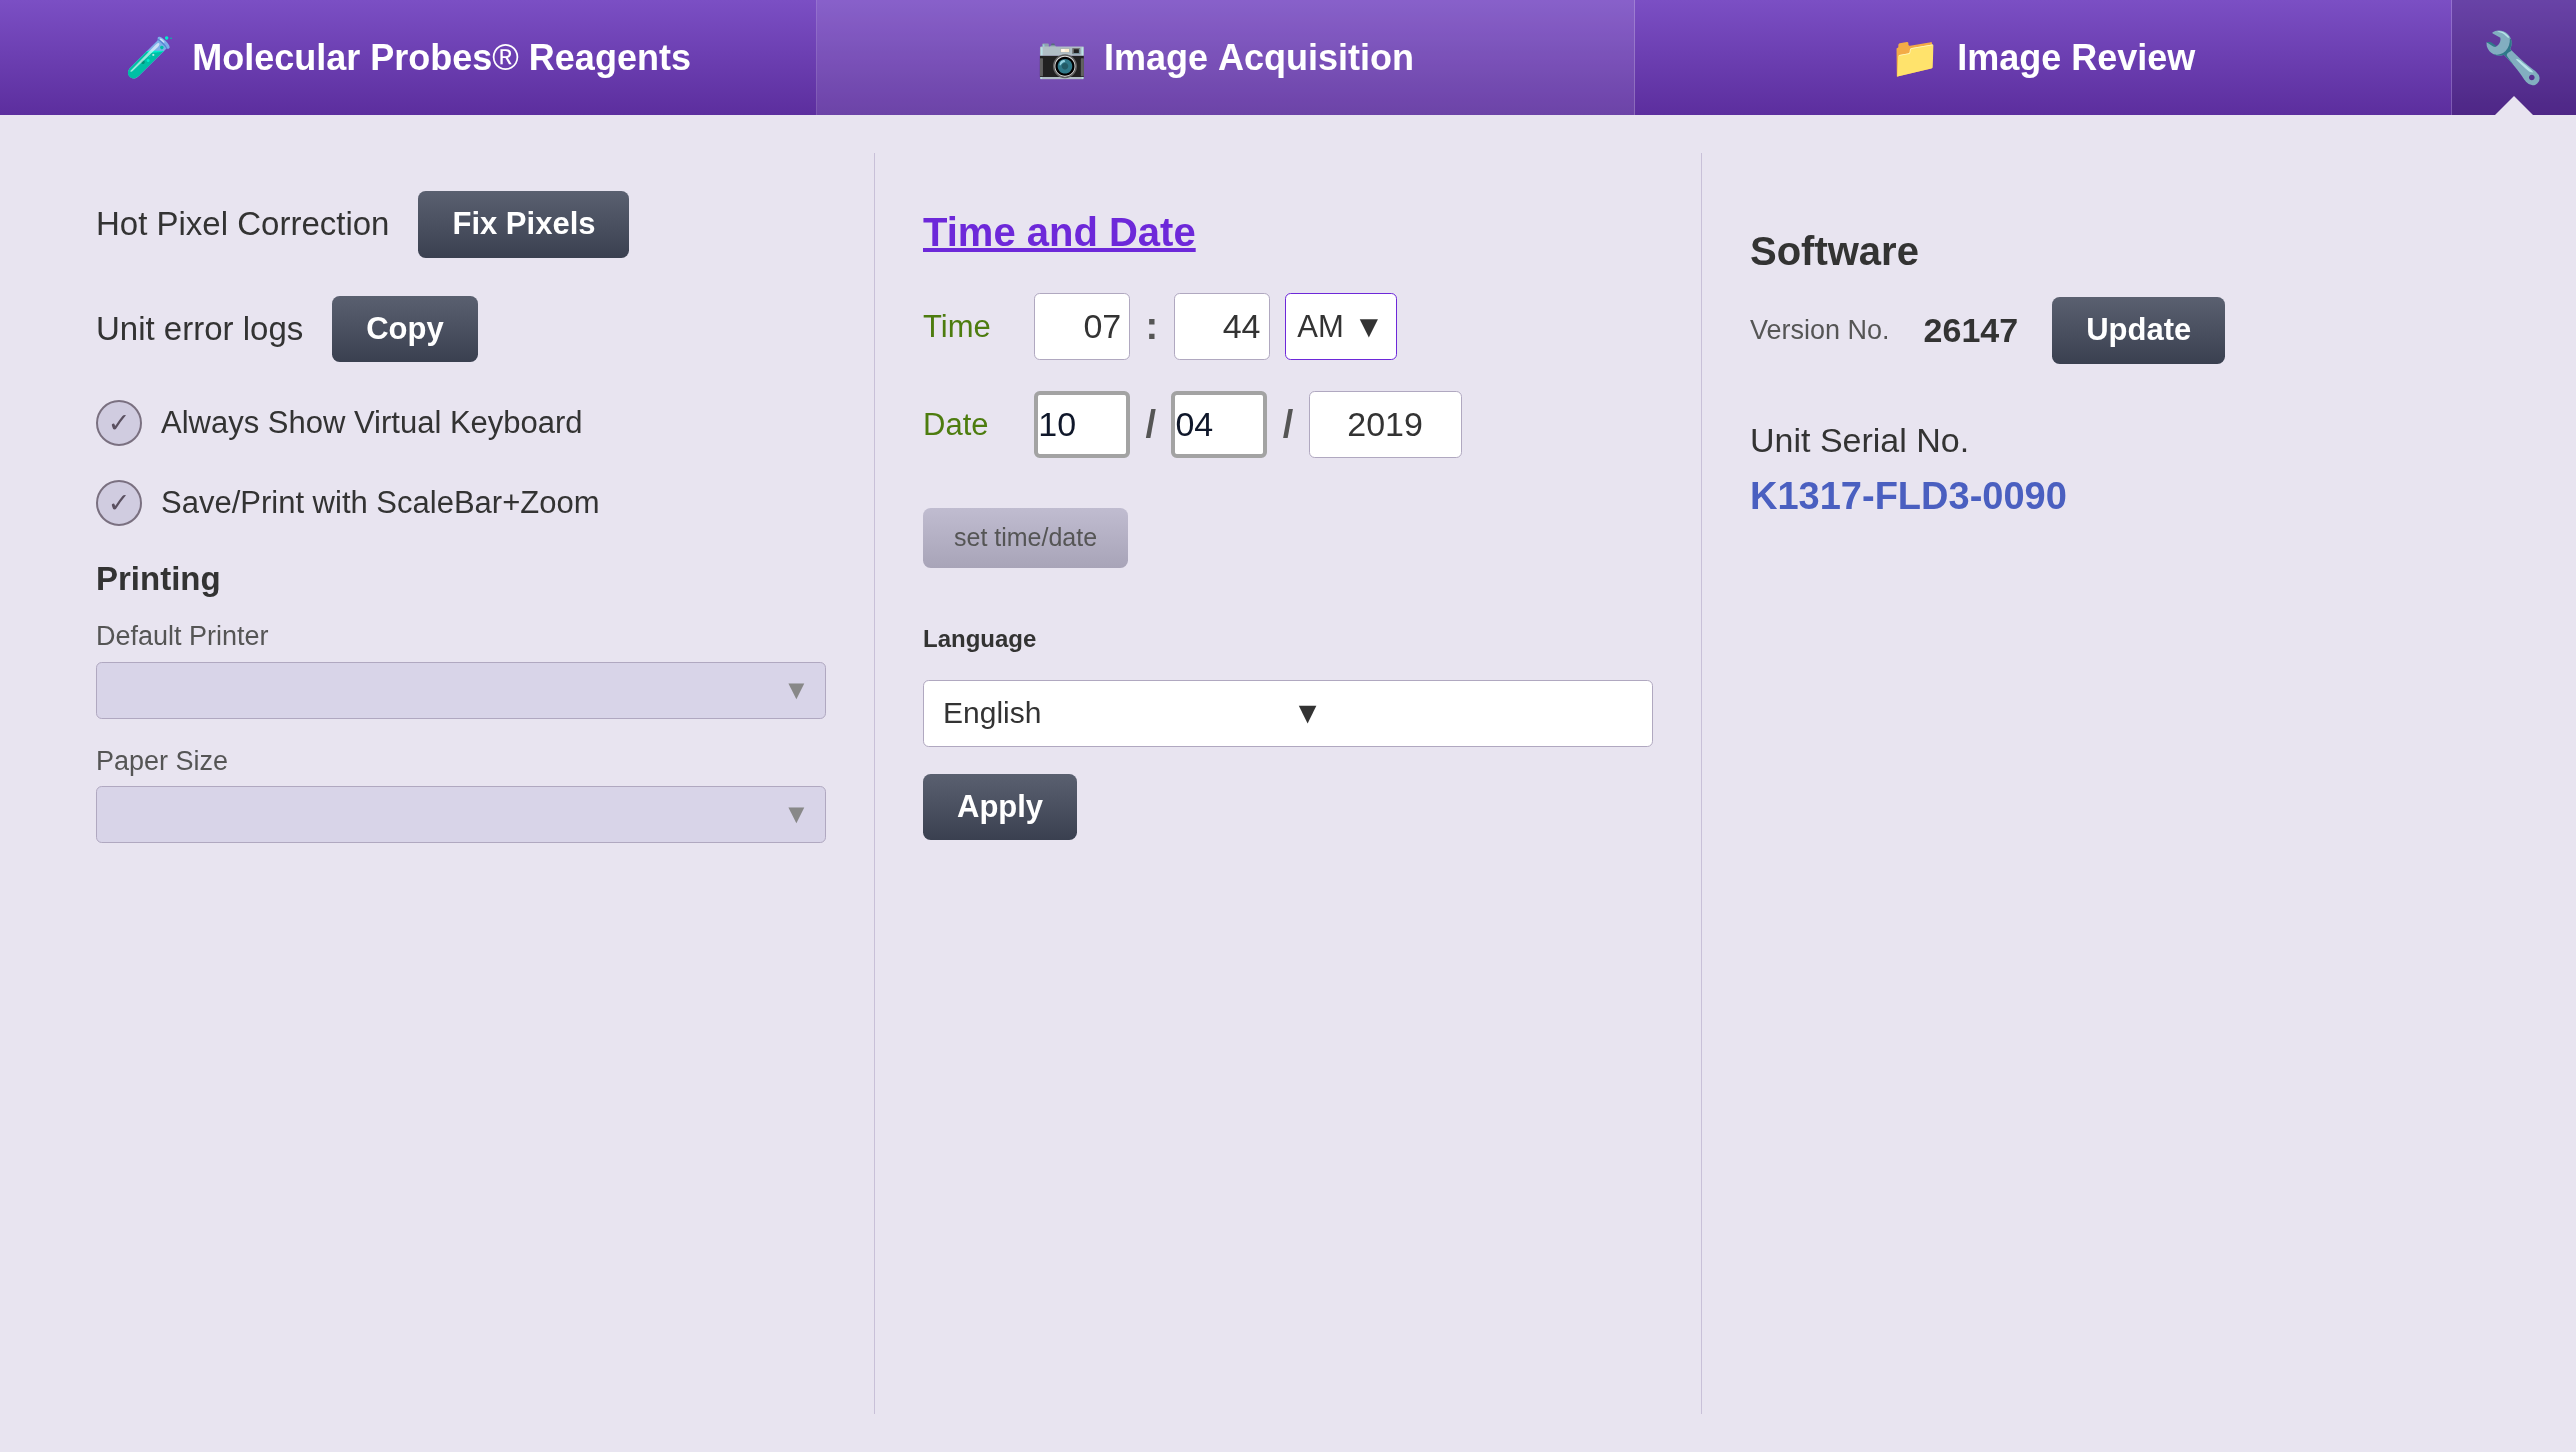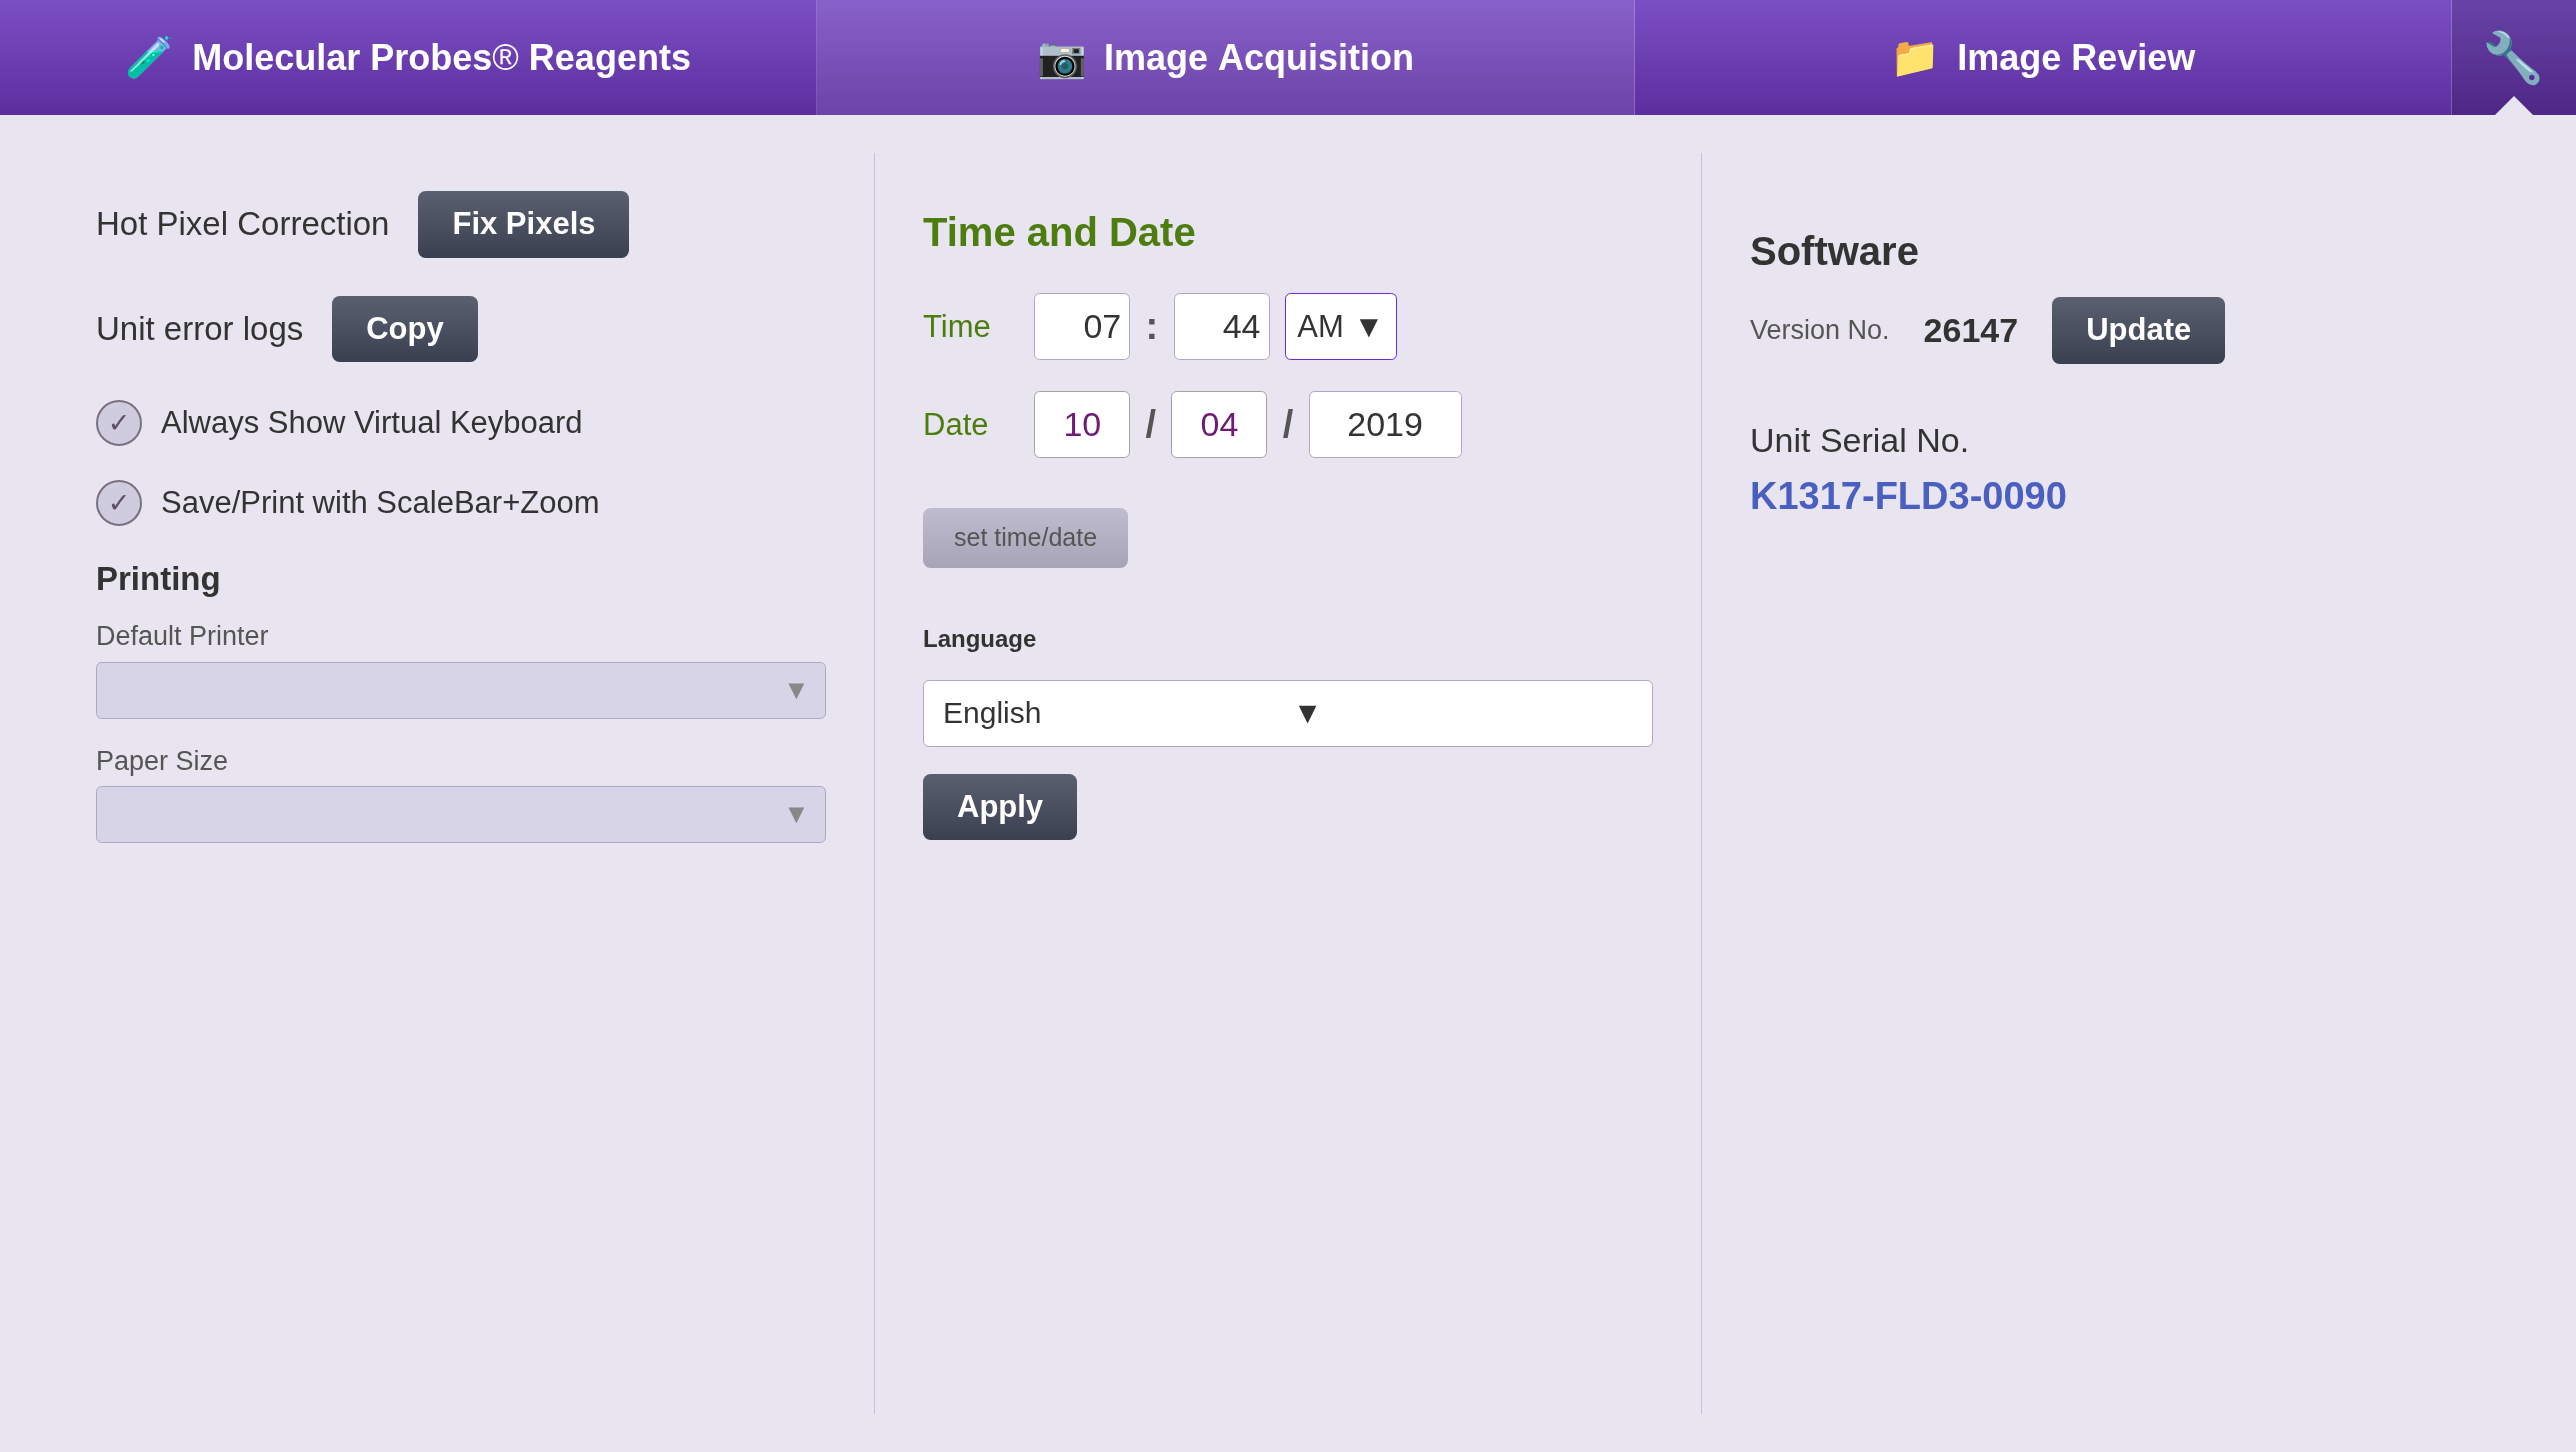--- a/index.html
+++ b/index.html
@@ -185,23 +185,24 @@
       color: #888;
       font-size: 27px;
     }
 
     
     .time-date-section {
       margin-top: 19px;
     }
     .time-date-title {
       font-size: 40px;
-      color: #4d7c0f;
+      color: #6d28d9;
       font-weight: bold;
       margin-bottom: 38px;
+      text-decoration: underline;
     }
     .time-row {
       display: flex;
       align-items: center;
       gap: 15.3px;
       margin-bottom: 31px;
     }
     .time-field-label {
       font-size: 31px;
       color: #4d7c0f;
@@ -238,26 +239,26 @@
       font-size: 31px;
       color: #333;
     }
     .ampm-chevron {
       font-size: 23px;
       color: #888;
     }
     .date-input {
       width: 96px;
       height: 67px;
-      border: 1px solid #a3a3a3;
+      border: 4px solid #a3a3a3;
       border-radius: 5.7px;
       background: white;
       font-size: 34px;
-      text-align: center;
-      color: #701a75;
+      text-align: left;
+      color: #0f172a;
       outline: none;
     }
     .date-input-year {
       width: 153px;
       height: 67px;
       border: 1px solid #b0a8c0;
       border-radius: 5.7px;
       background: white;
       font-size: 34px;
       text-align: center;

